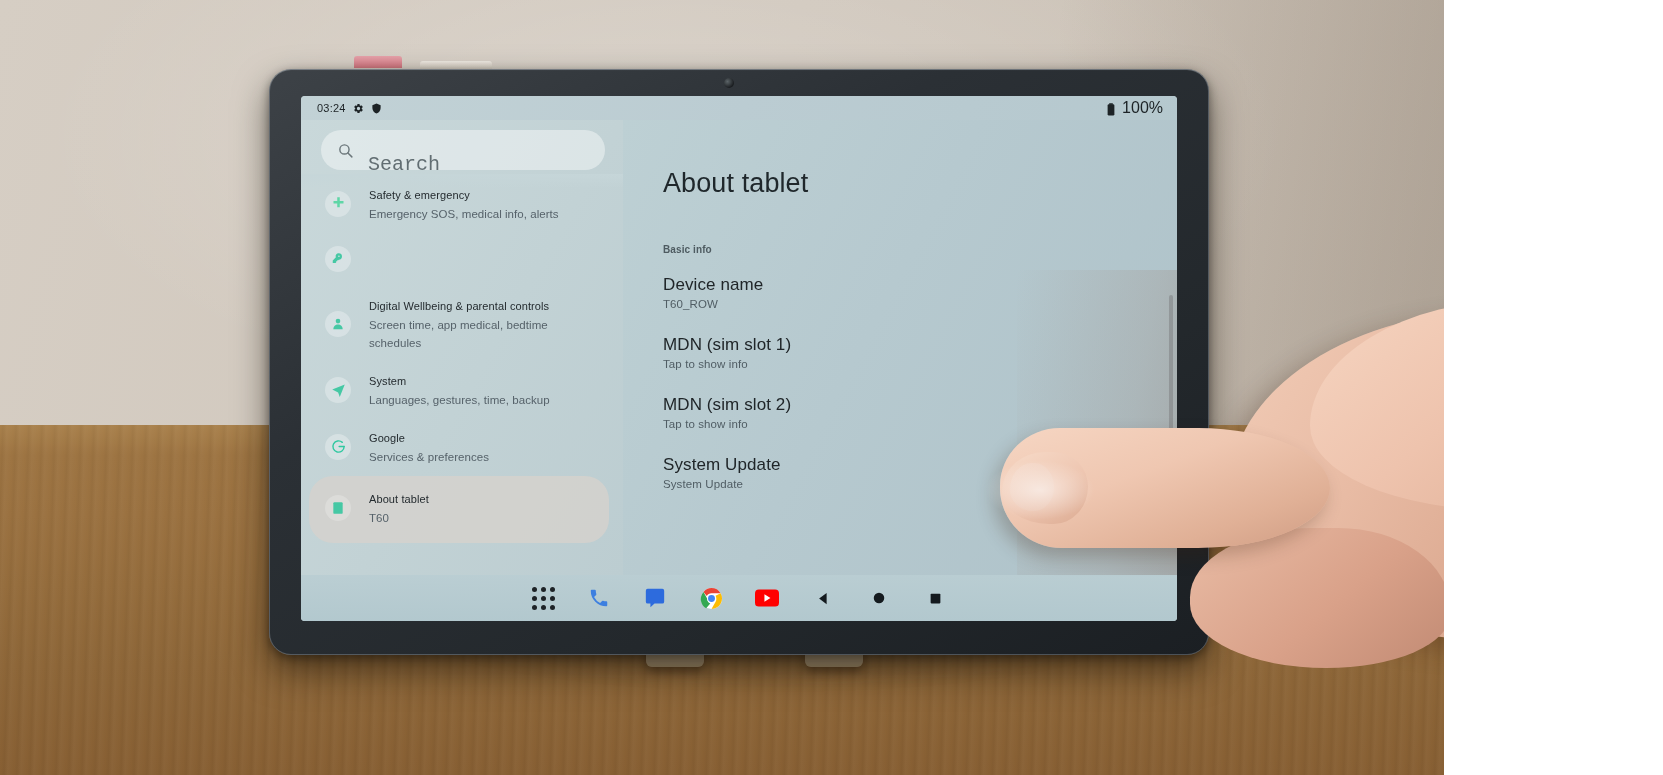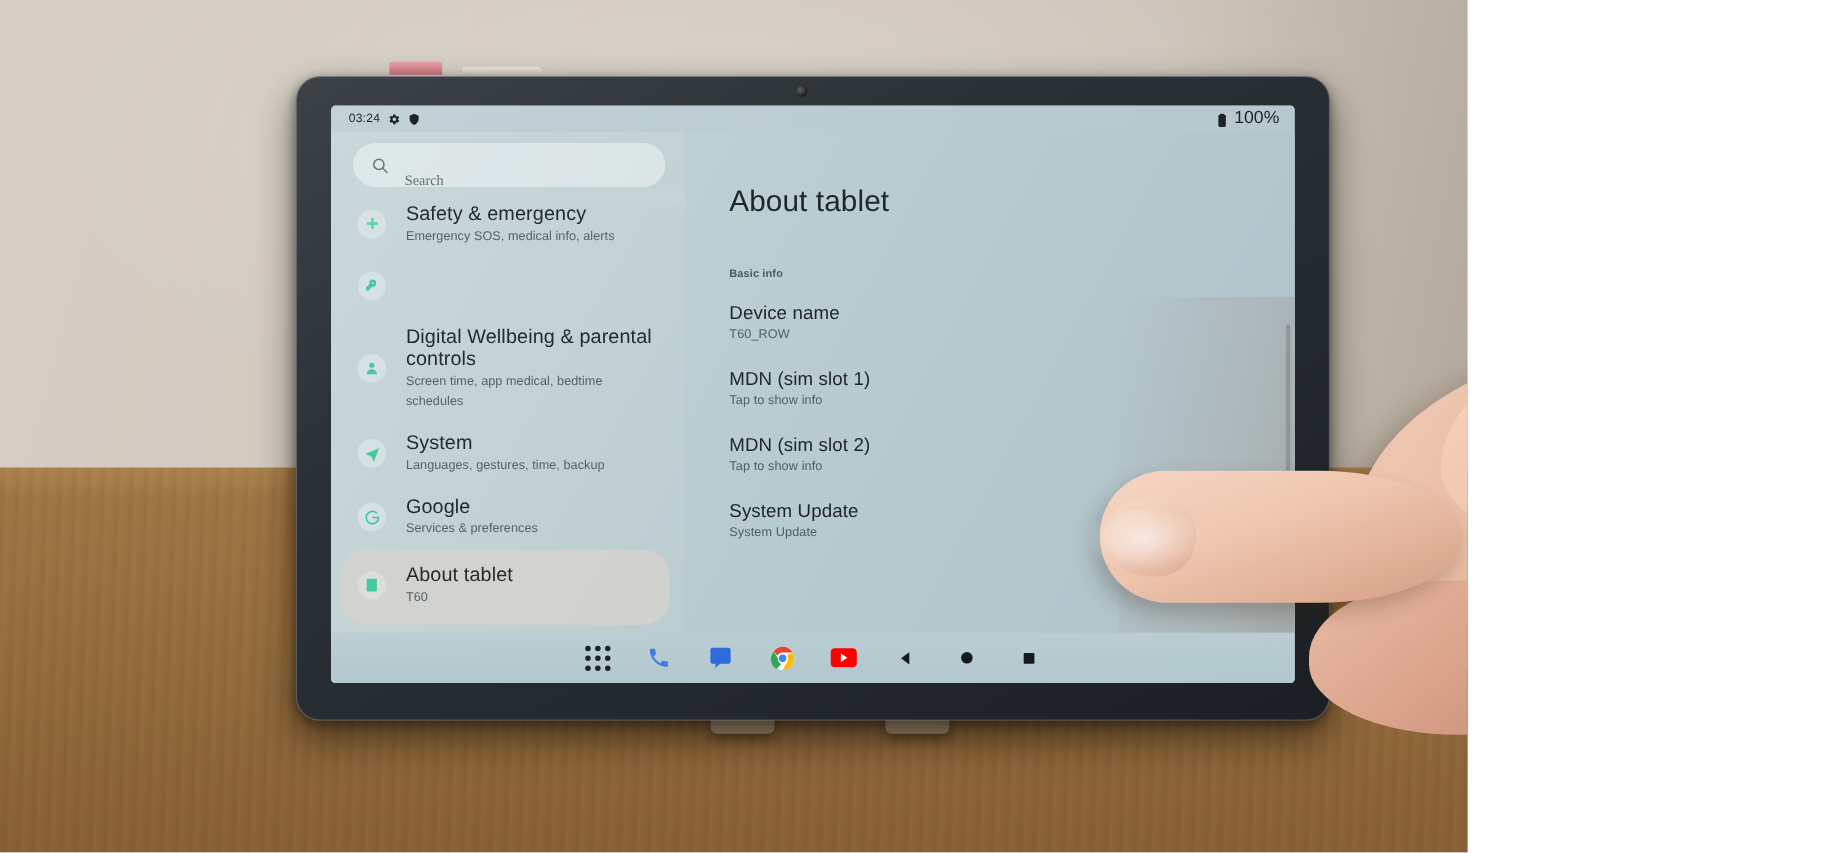--- a/index.html
+++ b/index.html
@@ -7,21 +7,21 @@
   html, body {
     width: 1663px;
     height: 775px;
     overflow: hidden;
     font-family: "Liberation Sans", sans-serif;
   }
 
   
   #scene {
     position: relative;
-    width: 1334px;
+    width: 1444px;
     height: 775px;
     background:
       linear-gradient(to bottom,
         #cfc7bd 0px, #d2cac0 200px, #cdc4b9 380px,
         #b08a55 440px, #9e7642 470px,
         #9a7240 520px, #8e673a 600px,
         #8a6336 700px, #866034 775px);
     overflow: hidden;
   }
 
@@ -157,22 +157,22 @@
     height: 40px;
     background: rgba(255,255,255,.42);
     border-radius: 20px;
     display: flex; align-items: center;
     padding: 0 16px;
     gap: 14px;
   }
   #searchbar .sicon { width: 17px; height: 17px; opacity: .72; flex: 0 0 17px; }
   #search-input {
     border: 0; background: transparent; outline: none;
-    font-family: Liberation Serif, serif;
-    font-size: 13px; color: #3b474c; width: 100%; margin-top: 28px;
+    font-family: Liberation Mono, monospace;
+    font-size: 20px; color: #3b474c; width: 100%; margin-top: 28px;
   }
   #search-input::placeholder { color: #4c585d; opacity: .85; }
 
   #nav-list { padding: 2px 14px 0 8px; }
   .nav-item {
     position: relative;
     display: flex; align-items: center;
     gap: 0px;
     padding: 9px 14px 9px 12px;
     border-radius: 22px;
@@ -188,21 +188,21 @@
     display: flex; align-items: center; justify-content: center;
     margin-right: 14px;
   }
   .nav-ico .circ {
     width: 26px; height: 26px; border-radius: 50%;
     display: flex; align-items: center; justify-content: center;
     background: rgba(255,255,255,.30);
   }
   .nav-text { min-width: 0; }
   .nav-title {
-    font-size: 18px; color: #242b2f; line-height: 18px;
+    font-size: 11px; color: #242b2f; line-height: 18px;
     letter-spacing: .1px;
   }
   .nav-sub {
     font-size: 11.5px; color: #56626a; line-height: 14px; margin-top: 13px;
     letter-spacing: .05px;
   }
 
   
   #sidebar-fade-top {
     position: absolute; left: 0; top: 54px; width: 100%; height: 14px;

